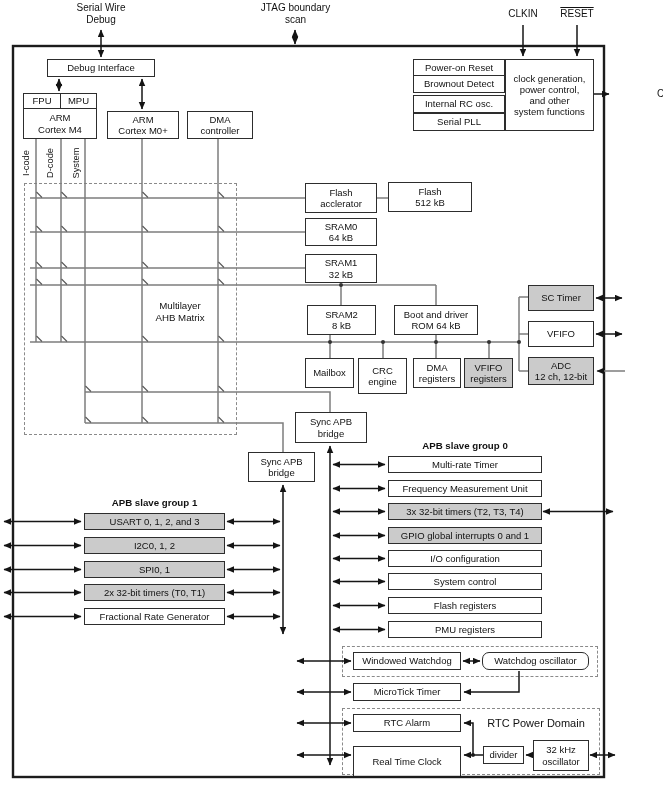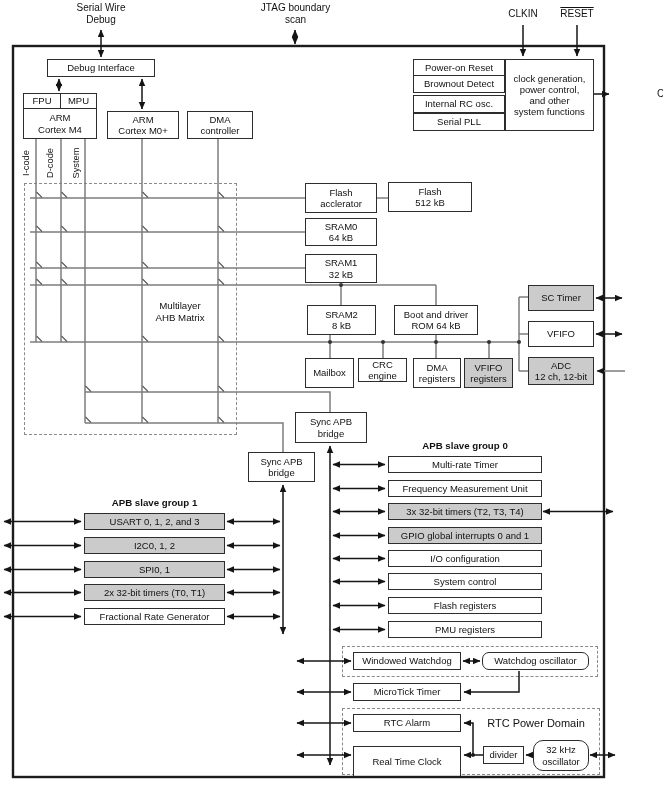--- a/index.html
+++ b/index.html
@@ -70,21 +70,21 @@
 <div class="box" style="left:305px;top:218px;width:72px;height:28px;">SRAM0
 64 kB</div>
 <div class="box" style="left:305px;top:254px;width:72px;height:29px;">SRAM1
 32 kB</div>
 <div class="box" style="left:307px;top:305px;width:69px;height:30px;">SRAM2
 8 kB</div>
 <div class="box" style="left:394px;top:305px;width:84px;height:30px;">Boot and driver
 ROM 64 kB</div>
 
 <div class="box" style="left:305px;top:358px;width:49px;height:30px;">Mailbox</div>
-<div class="box" style="left:358px;top:358px;width:49px;height:24px;">CRC
+<div class="box" style="left:358px;top:358px;width:49px;height:36px;">CRC
 engine</div>
 <div class="box" style="left:413px;top:358px;width:48px;height:30px;">DMA
 registers</div>
 <div class="box gray" style="left:464px;top:358px;width:49px;height:30px;">VFIFO
 registers</div>
 <div class="box gray" style="left:528px;top:285px;width:66px;height:26px;">SC Timer</div>
 <div class="box" style="left:528px;top:321px;width:66px;height:26px;">VFIFO</div>
 <div class="box gray" style="left:528px;top:357px;width:66px;height:28px;">ADC
 12 ch, 12-bit</div>
 
@@ -113,21 +113,21 @@
 <div class="dashed" style="left:342px;top:646px;width:256px;height:31px;"></div>
 <div class="box" style="left:353px;top:652px;width:108px;height:18px;">Windowed Watchdog</div>
 <div class="box" style="left:482px;top:652px;width:107px;height:18px;border-radius:7px;">Watchdog oscillator</div>
 <div class="box" style="left:353px;top:683px;width:108px;height:18px;">MicroTick Timer</div>
 
 <div class="dashed" style="left:342px;top:708px;width:258px;height:67px;"></div>
 <div class="lbl" style="left:477px;top:717px;width:118px;font-size:11px;">RTC Power Domain</div>
 <div class="box" style="left:353px;top:714px;width:108px;height:18px;">RTC Alarm</div>
 <div class="box" style="left:353px;top:746px;width:108px;height:32px;">Real Time Clock</div>
 <div class="box" style="left:483px;top:746px;width:41px;height:18px;">divider</div>
-<div class="box" style="left:533px;top:740px;width:56px;height:31px;border-radius:10px;">32 kHz
+<div class="box" style="left:533px;top:740px;width:56px;height:31px;">32 kHz
 oscillator</div>
 
 <svg class="wires" width="663" height="785" viewBox="0 0 663 785">
   <defs>
     <marker id="ah" orient="auto-start-reverse" markerUnits="userSpaceOnUse" markerWidth="8" markerHeight="7" refX="7" refY="3.25">
       <path d="M0,0 L7.5,3.25 L0,6.5 z" fill="#141414"></path>
     </marker>
   </defs>
 
   <rect class="outerline" x="13" y="46" width="591" height="731"></rect>

